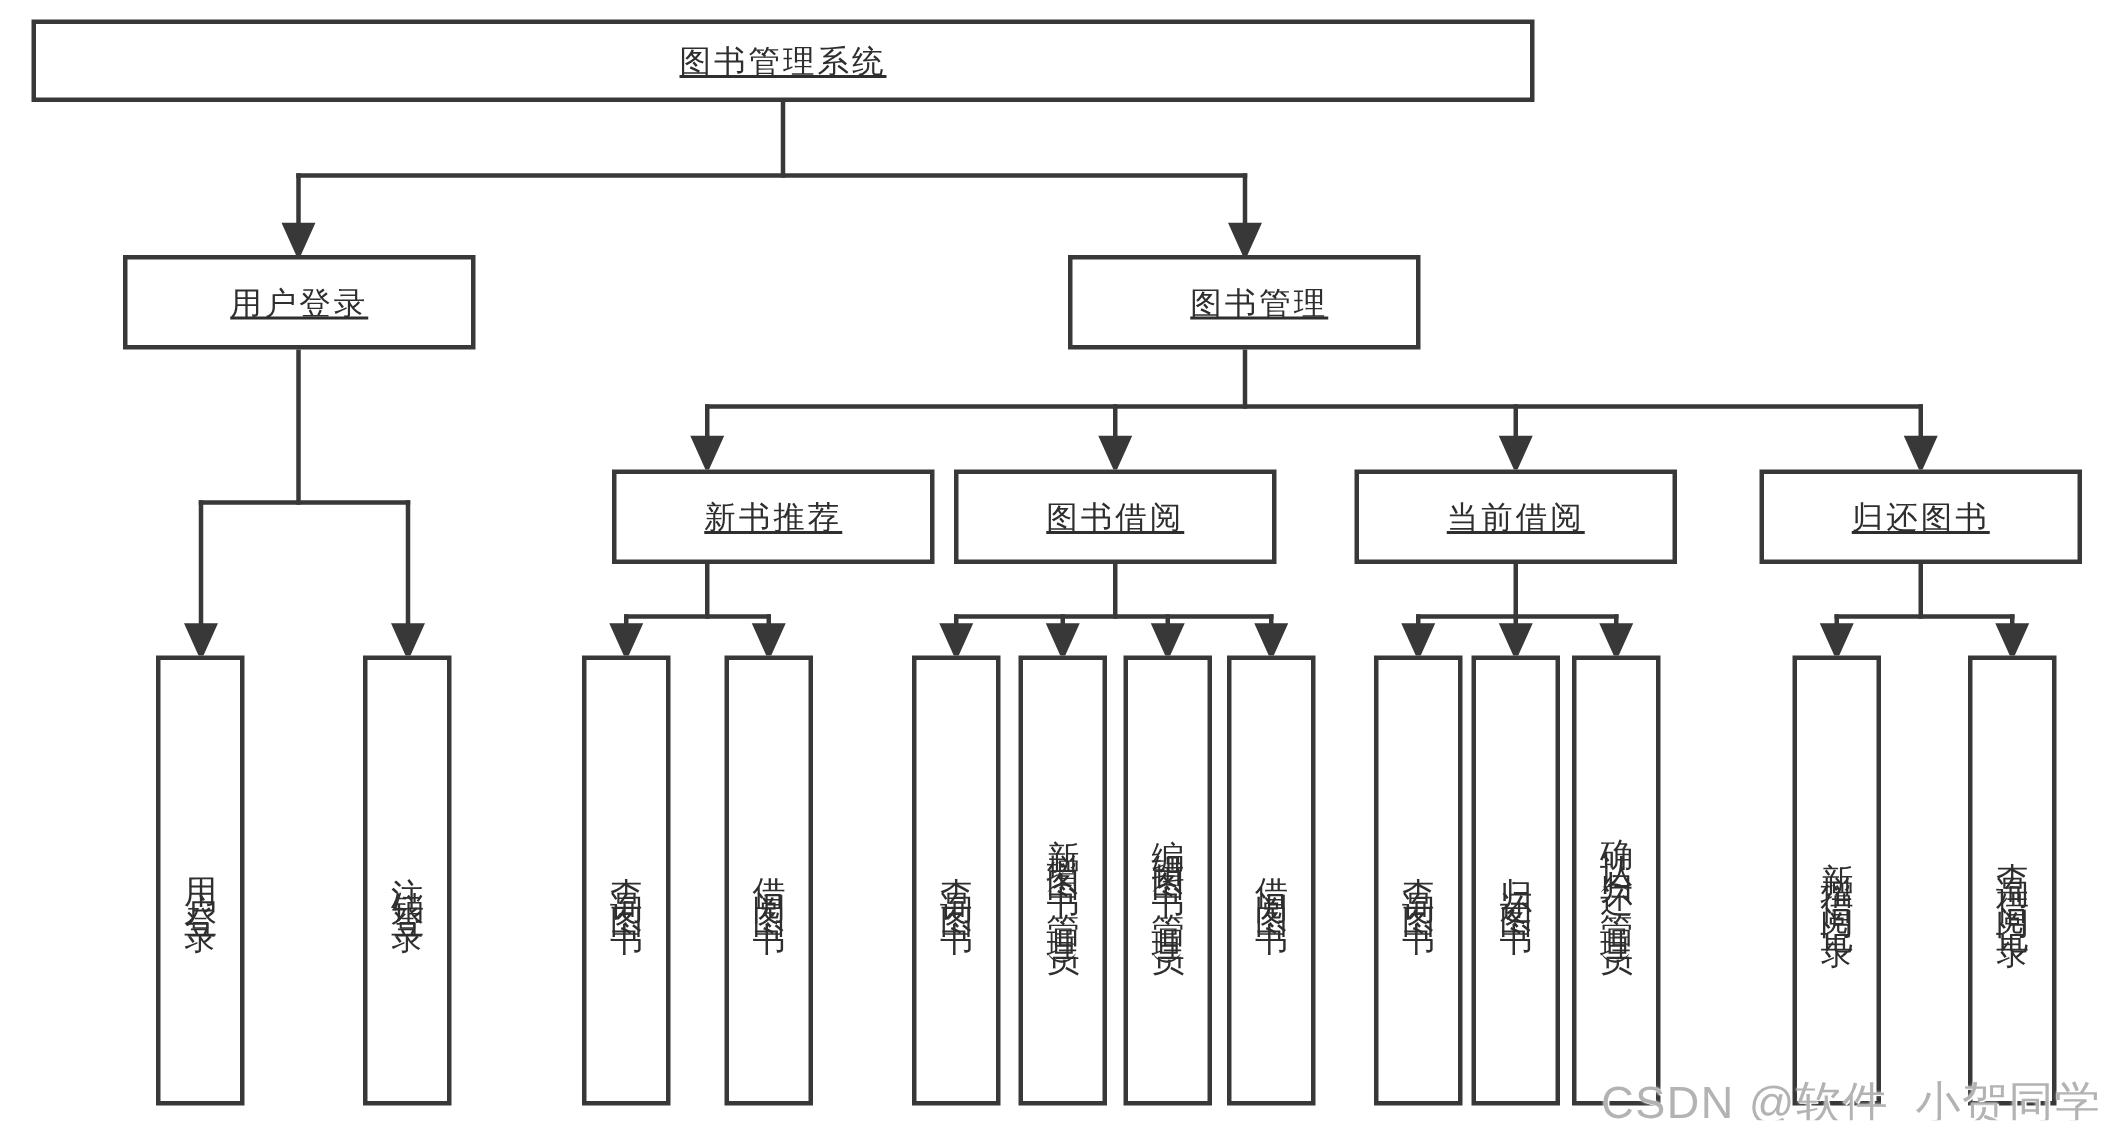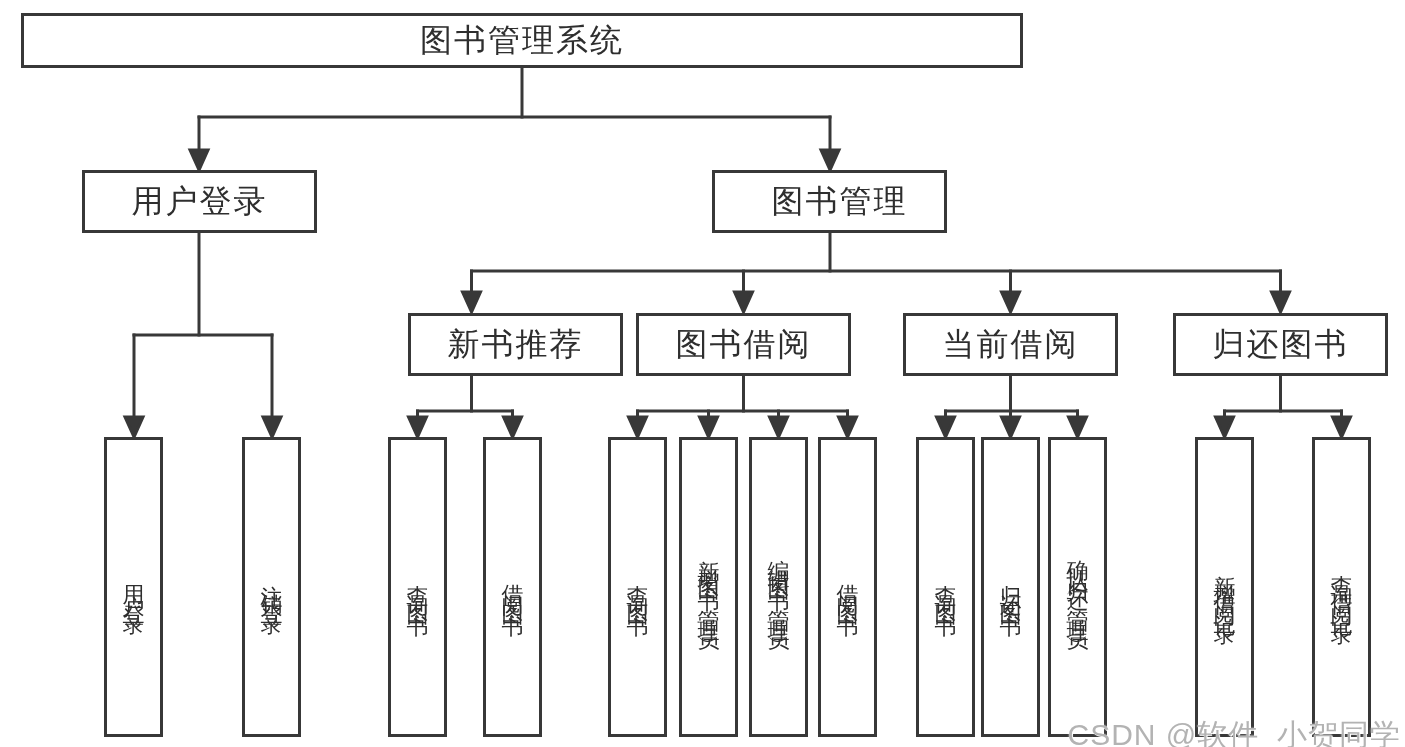--- a/index.html
+++ b/index.html
@@ -15,21 +15,21 @@
     pointer-events:none;
   }
   .box{
     position:absolute;
     box-sizing:border-box;
     border:3px solid #383838;
     background:#ffffff;
     display:flex;align-items:center;justify-content:center;
     color:#2e2e2e;
   }
-  .h-label{font-size:32px;letter-spacing:2px;white-space:nowrap;}
+  .h-label{font-size:21px;letter-spacing:2px;white-space:nowrap;text-decoration:underline;}
   .root-box{left:21px;top:13px;width:1002px;height:55px;}
   .l2-box{top:170px;width:235px;height:63px;}
   .l3-box{top:313px;width:215px;height:63px;}
   .leaf{top:437px;width:59px;height:300px;}
   .v-label{
     writing-mode:vertical-rl;
     text-orientation:mixed;
     font-size:22px;
     letter-spacing:10px;
     line-height:1.1;

